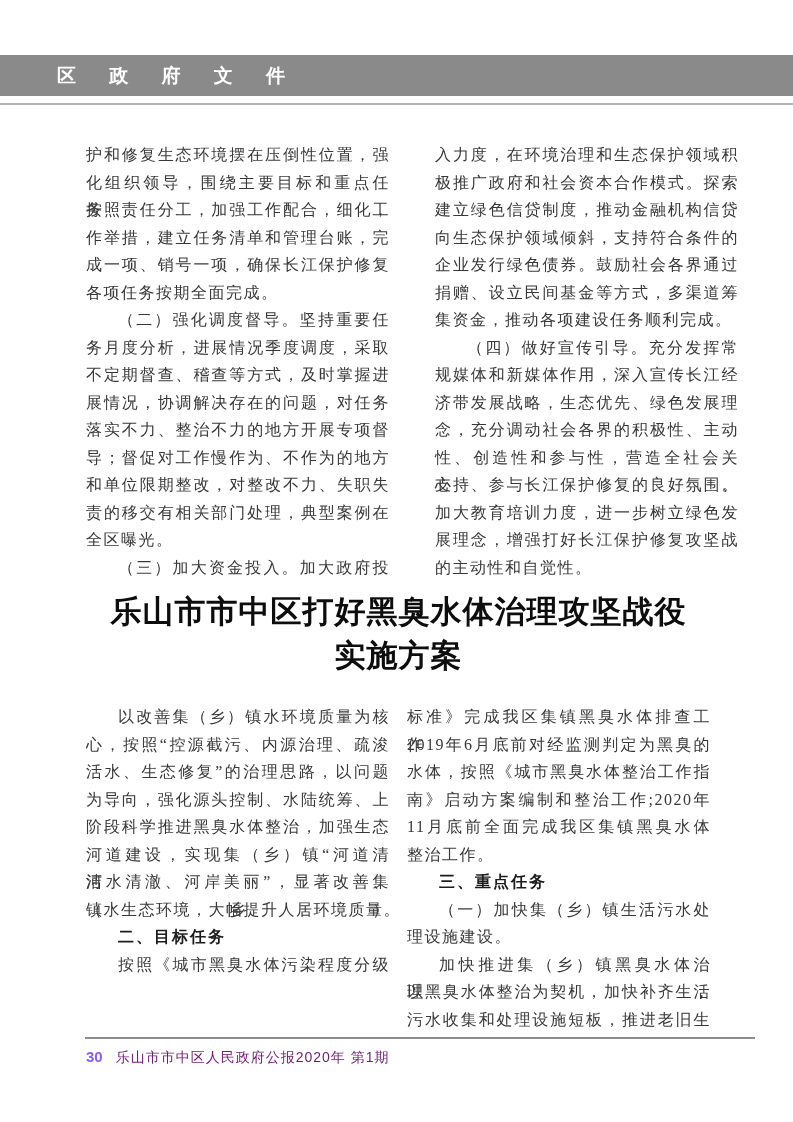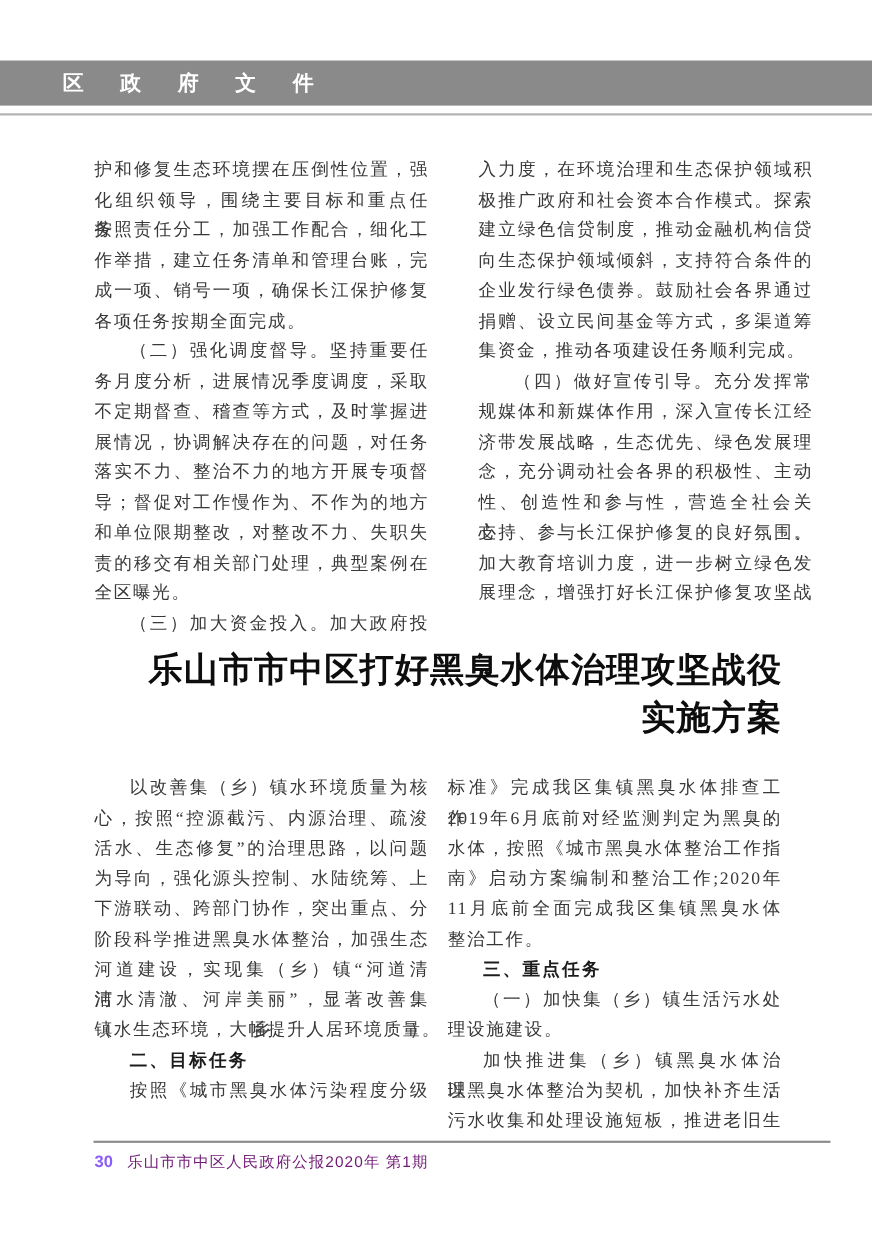--- a/index.html
+++ b/index.html
@@ -48,22 +48,21 @@
     text-indent: 2em; letter-spacing: 2px;
   }
   
   .article-title {
     position: absolute; left: 86px; top: 590px; width: 625px;
     text-align: center; color: #0d0d0d;
   }
   .title-line {
     line-height: 44px; font-size: 31px; font-weight: bold;
     letter-spacing: 1px;
-    font-family: Liberation Mono, monospace;
-    text-align: right;
+    font-family: Liberation Serif, serif;
   }
   
   .footer-rule {
     position: absolute; left: 85px; top: 1037px;
     width: 670px; height: 2px; background: #8c8c8c;
   }
   .footer {
     position: absolute; left: 86px; top: 1048px;
     display: flex; align-items: baseline;
     font-family: "Liberation Sans", "DejaVu Sans", sans-serif;
@@ -117,35 +116,35 @@
       </div>
       <div class="block p">
         <div class="line indent just">（四）做好宣传引导。充分发挥常</div>
         <div class="line just">规媒体和新媒体作用，深入宣传长江经</div>
         <div class="line just">济带发展战略，生态优先、绿色发展理</div>
         <div class="line just">念，充分调动社会各界的积极性、主动</div>
         <div class="line just">性、创造性和参与性，营造全社会关心、</div>
         <div class="line just">支持、参与长江保护修复的良好氛围。</div>
         <div class="line just">加大教育培训力度，进一步树立绿色发</div>
         <div class="line just">展理念，增强打好长江保护修复攻坚战</div>
+        <div class="line">的主动性和自觉性。</div>
       </div>
     </div>
 
   <div class="article-title">
     <div class="title-line">乐山市市中区打好黑臭水体治理攻坚战役</div>
     <div class="title-line">实施方案</div>
   </div>
 
   <div class="col col-bl">
       <div class="block p">
         <div class="line indent just">以改善集（乡）镇水环境质量为核</div>
         <div class="line just">心，按照“控源截污、内源治理、疏浚</div>
         <div class="line just">活水、生态修复”的治理思路，以问题</div>
         <div class="line just">为导向，强化源头控制、水陆统筹、上</div>
-        <div class="line just">下游联动、跨部门协作，突出重点、分</div>
         <div class="line just">阶段科学推进黑臭水体整治，加强生态</div>
         <div class="line just">河道建设，实现集（乡）镇“河道清洁、</div>
         <div class="line just">河水清澈、河岸美丽”，显著改善集（乡）</div>
         <div class="line">镇水生态环境，大幅提升人居环境质量。</div>
       </div>
       <div class="block h">
         <div class="line indent">二、目标任务</div>
       </div>
       <div class="block p">
         <div class="line indent just">按照《城市黑臭水体污染程度分级</div>

